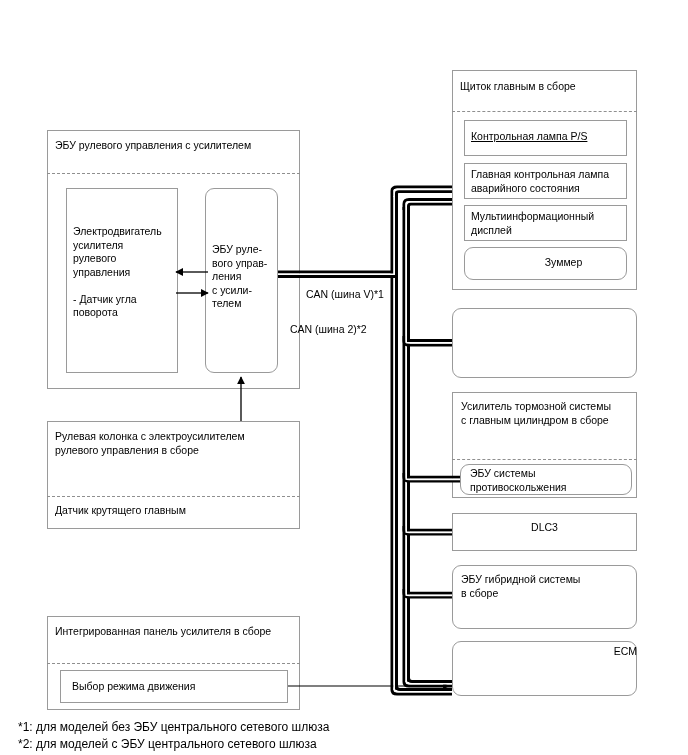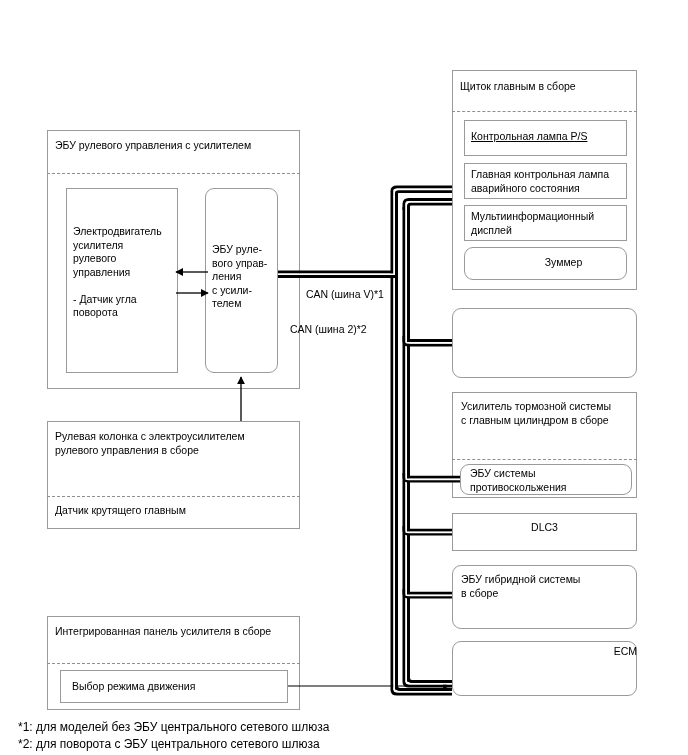--- a/index.html
+++ b/index.html
@@ -179,15 +179,15 @@
       <path d="M392,690 Q392,694 397,694 L452,694" stroke-width="3"></path>
       <path d="M396.5,686 Q396.5,689.5 400,689.5 L452,689.5" stroke-width="3"></path>
       <path d="M394.2,688.5 Q394.4,691.8 398.6,691.8 L452,691.8" stroke="#fff" stroke-width="1.6"></path>
       <path d="M404,682 Q404,686 409,686 L452,686" stroke-width="3"></path>
       <path d="M408.5,678 Q408.5,681.5 412,681.5 L452,681.5" stroke-width="3"></path>
       <path d="M406.2,680.5 Q406.4,683.8 410.6,683.8 L452,683.8" stroke="#fff" stroke-width="1.6"></path>
     </g>
   </svg>
 
   <div class="foot" style="left:18px;top:720px;">*1: для моделей без ЭБУ центрального сетевого шлюза</div>
-  <div class="foot" style="left:18px;top:737px;">*2: для поворота с ЭБУ центрального сетевого шлюза</div>
+  <div class="foot" style="left:18px;top:737px;">*2: для моделей с ЭБУ центрального сетевого шлюза</div>
 
 </div>
 
 </body></html>

